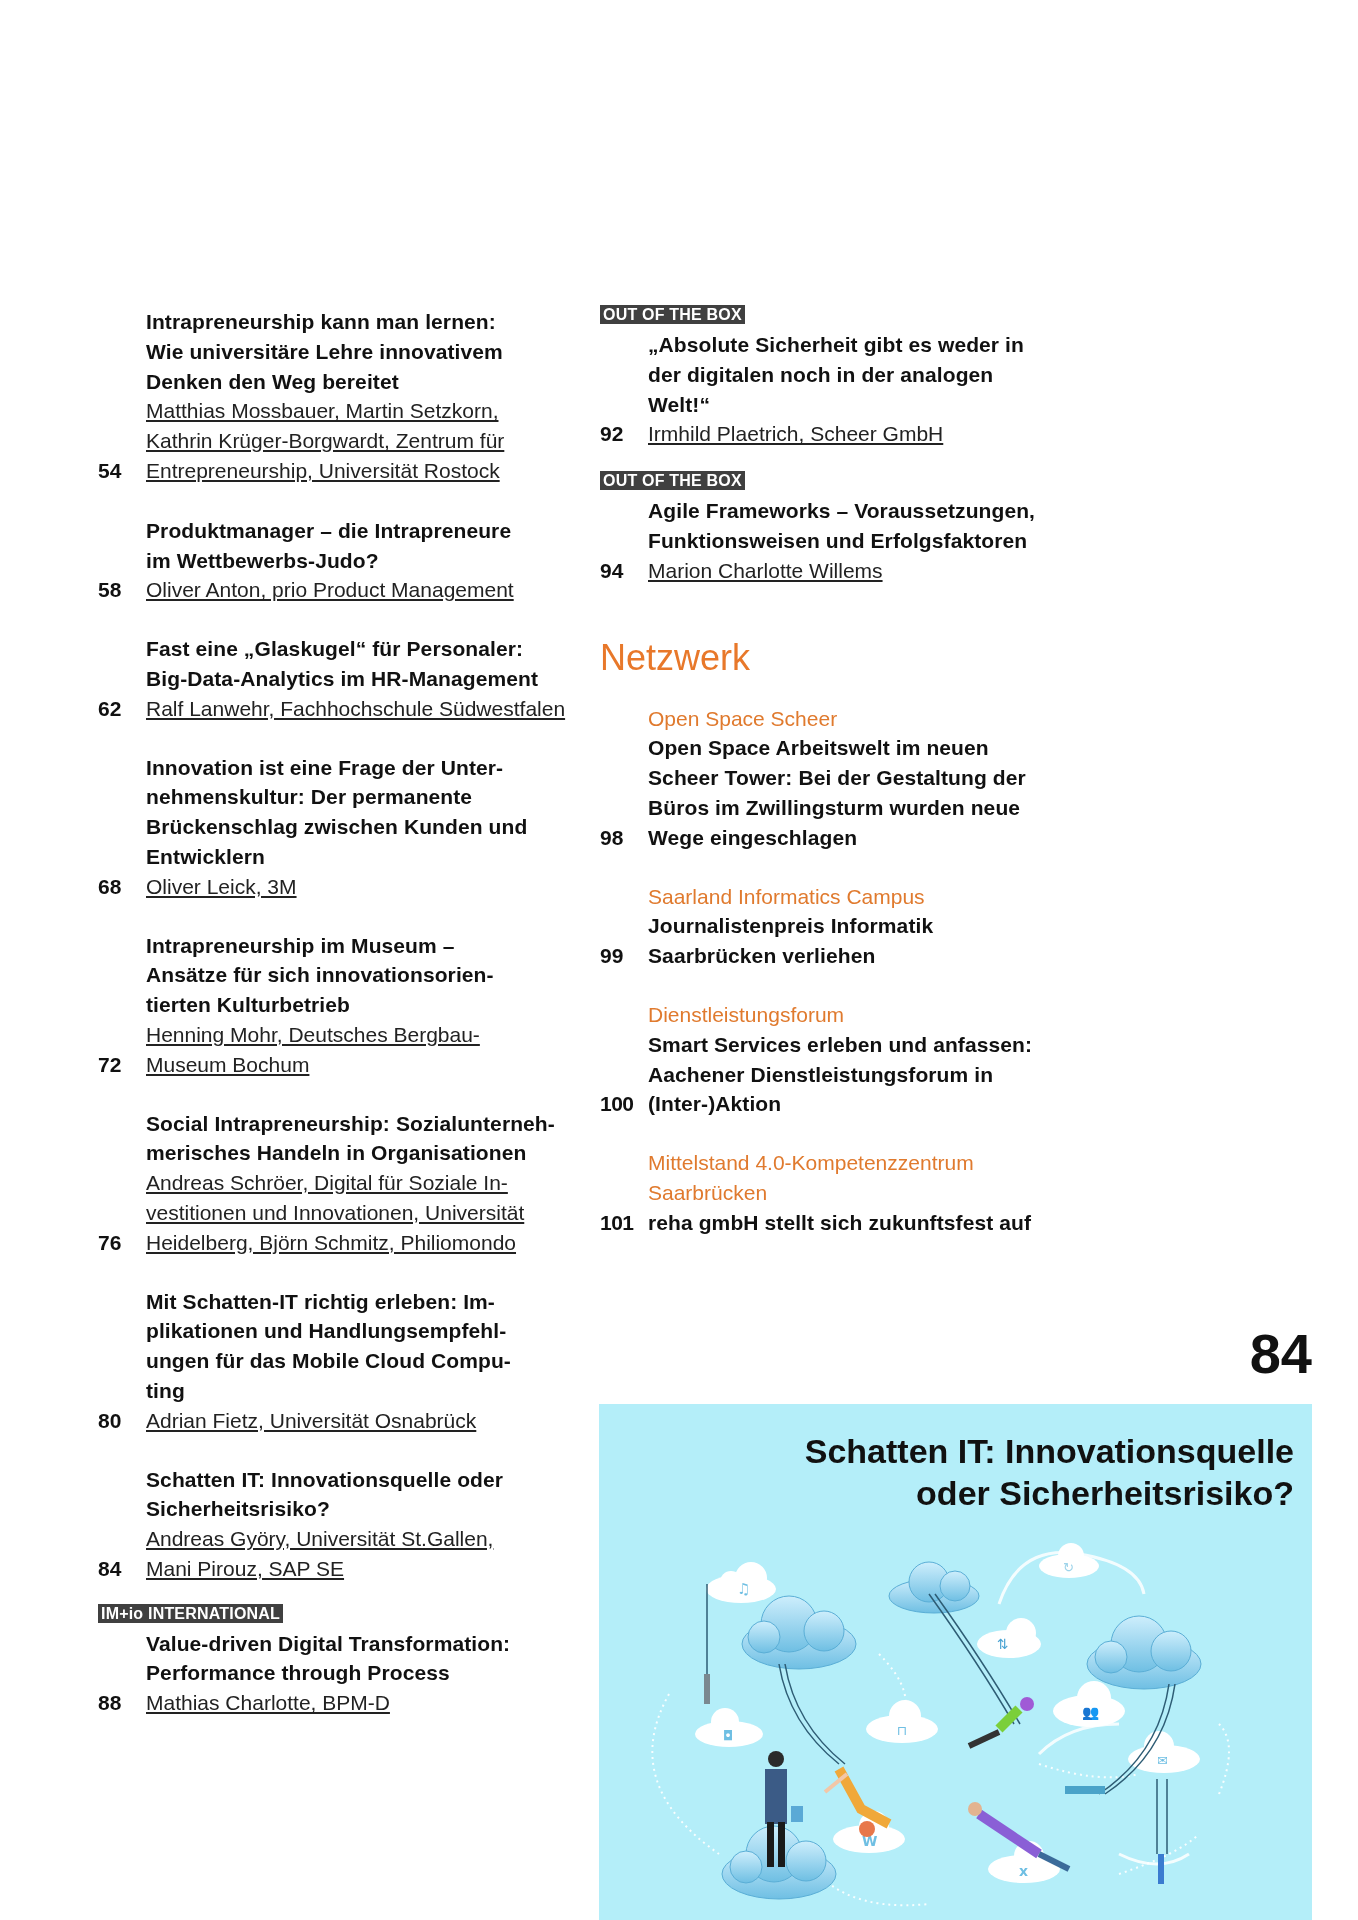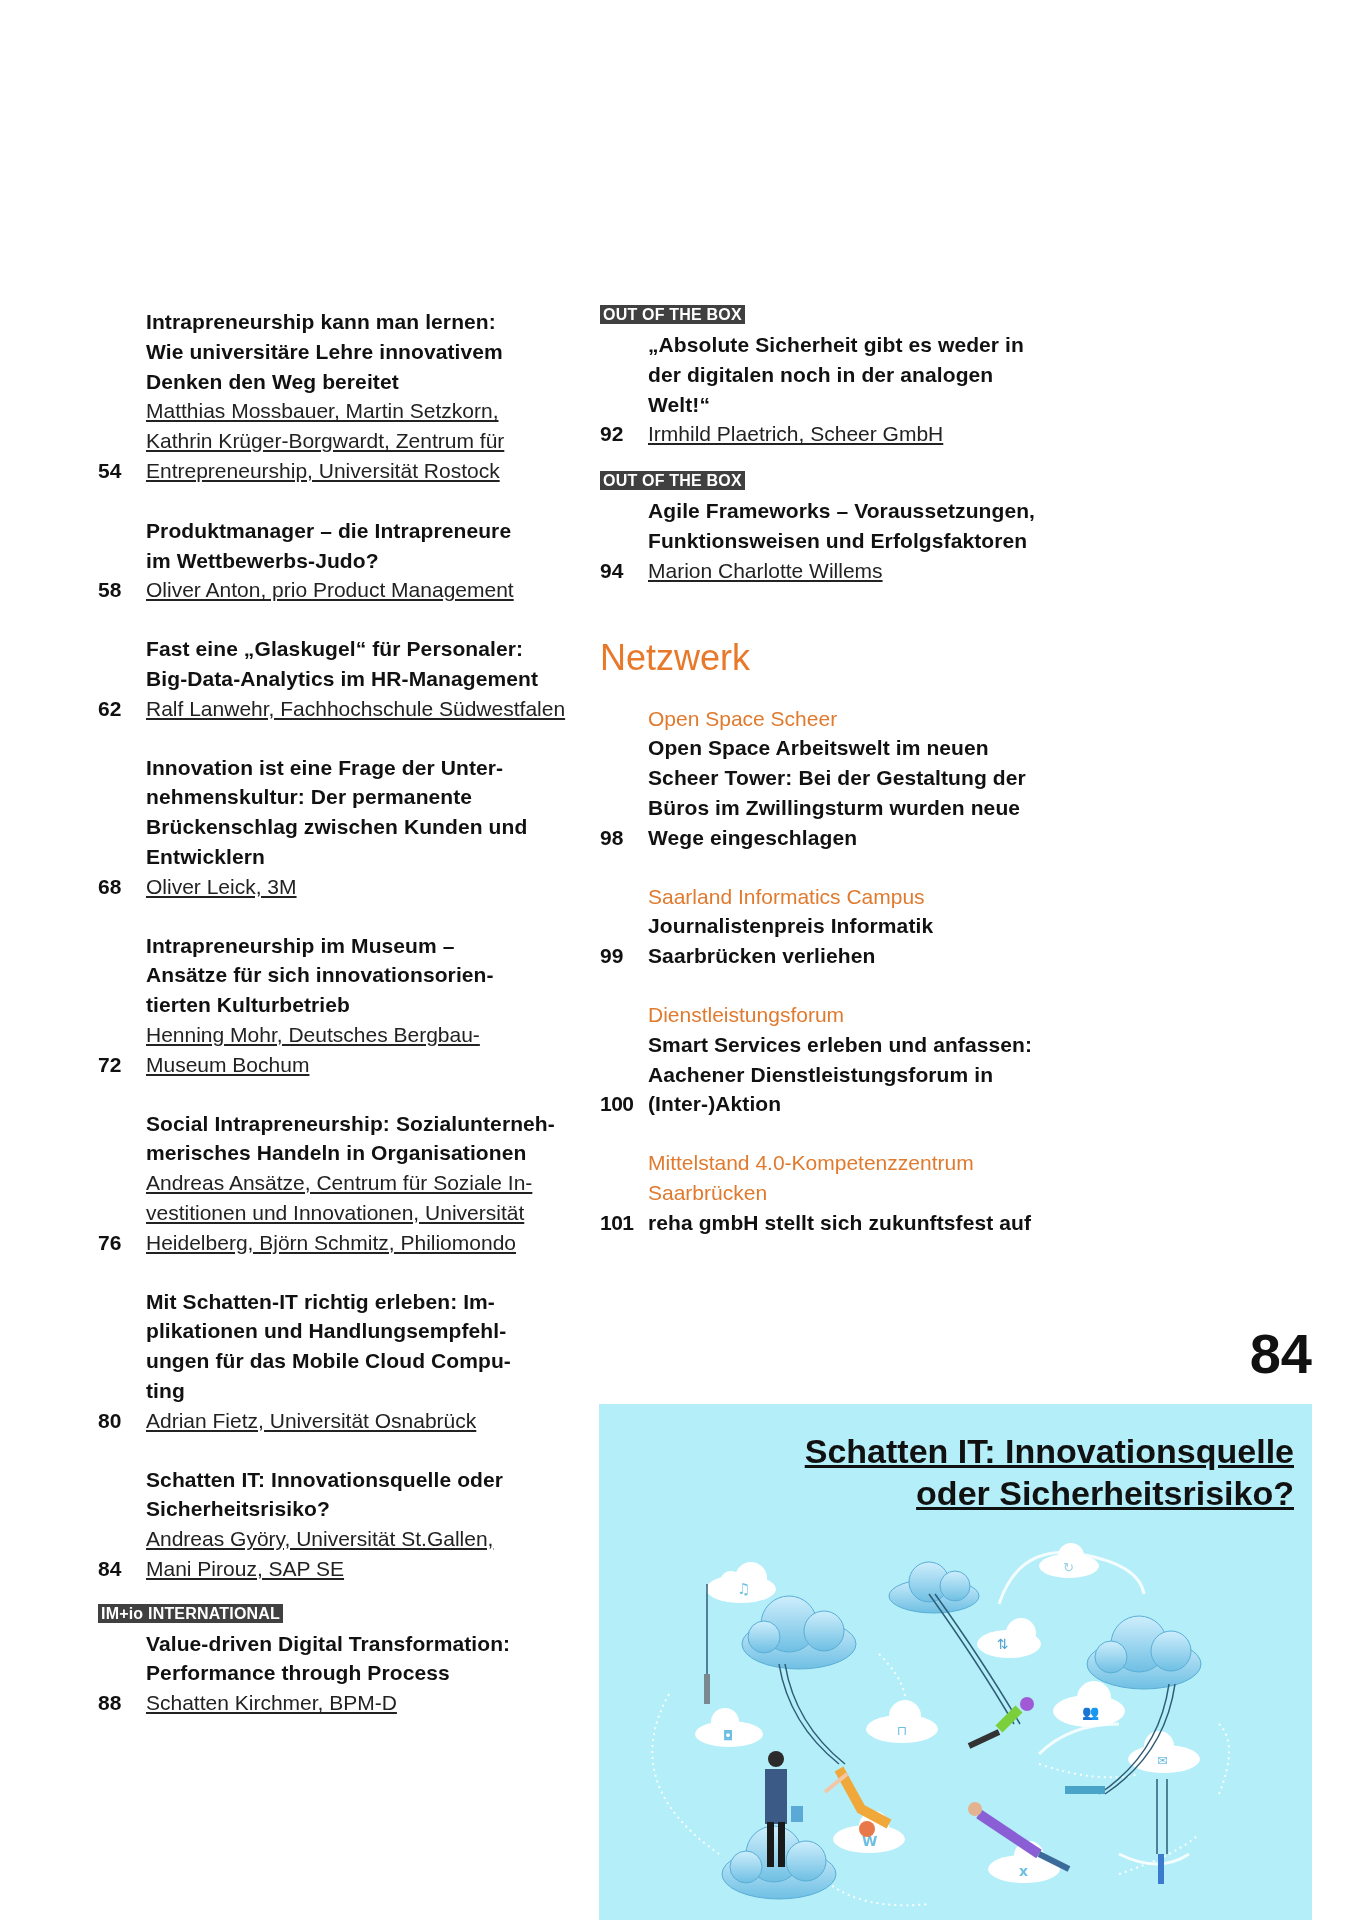--- a/index.html
+++ b/index.html
@@ -15,21 +15,21 @@
     .title { font-weight:bold; font-size:21px; line-height:29.8px; color:#111; letter-spacing:0.1px; }
     .authors { font-size:21px; line-height:29.8px; color:#222;text-decoration:underline; }
     .kicker { font-size:21px; line-height:29.8px; color:#e07a2e; }
     .tag { display:inline-block; background:#404040; color:#fff; font-weight:bold;
            font-size:16px; line-height:19px; padding:0 3px; margin-bottom:6px; letter-spacing:0.2px; }
     .tagwrap { margin-top:-2px; }
     .section-head { font-size:36px; color:#e8782a; line-height:44px; margin:36px 0 24px 0; font-weight:normal; }
     .page-big { position:absolute; right:46px; top:1322px; font-size:56px; font-weight:bold; line-height:64px; }
     .feature { position:absolute; left:599px; top:1404px; width:713px; height:516px; background:#b4eef9; overflow:hidden; }
     .feature-title { position:absolute; right:18px; top:26px; text-align:right;
-                     font-weight:bold; font-size:34px; line-height:42px; color:#111;text-decoration:underline; }
+                     font-weight:bold; font-size:34px; line-height:42px; color:#111; }
     .feature-art { position:absolute; left:0; top:120px; width:713px; height:396px; }
   </style>
 </head>
 <body>
 
 <div class="col col-left">
 
   <div class="entry" style="margin-bottom:30px;">
     <div class="num">54</div>
     <div class="body">
@@ -103,21 +103,21 @@
   </div>
 
   <div class="entry">
     <div class="num">76</div>
     <div class="body">
       <div class="title">
         <div>Social Intrapreneurship: Sozialunterneh-</div>
         <div>merisches Handeln in Organisationen</div>
       </div>
       <div class="authors">
-        <div>Andreas Ansätze, Centrum für Soziale In-</div>
+        <div>Andreas Schröer, Digital für Soziale In-</div>
         <div>vestitionen und Innovationen, Universität</div>
         <div>Heidelberg, Björn Schmitz, Philiomondo</div>
       </div>
     </div>
   </div>
 
   <div class="entry">
     <div class="num">80</div>
     <div class="body">
       <div class="title">
@@ -150,21 +150,21 @@
     <span class="tag">IM+io INTERNATIONAL</span>
   </div>
   <div class="entry">
     <div class="num">88</div>
     <div class="body">
       <div class="title">
         <div>Value-driven Digital Transformation:</div>
         <div>Performance through Process</div>
       </div>
       <div class="authors">
-        <div>Schatten Kirchmer, BPM-D</div>
+        <div>Mathias Charlotte, BPM-D</div>
       </div>
     </div>
   </div>
 </div>
 
 <div class="col col-right">
 
   <div class="tagwrap">
     <span class="tag">OUT OF THE BOX</span>
   </div>

